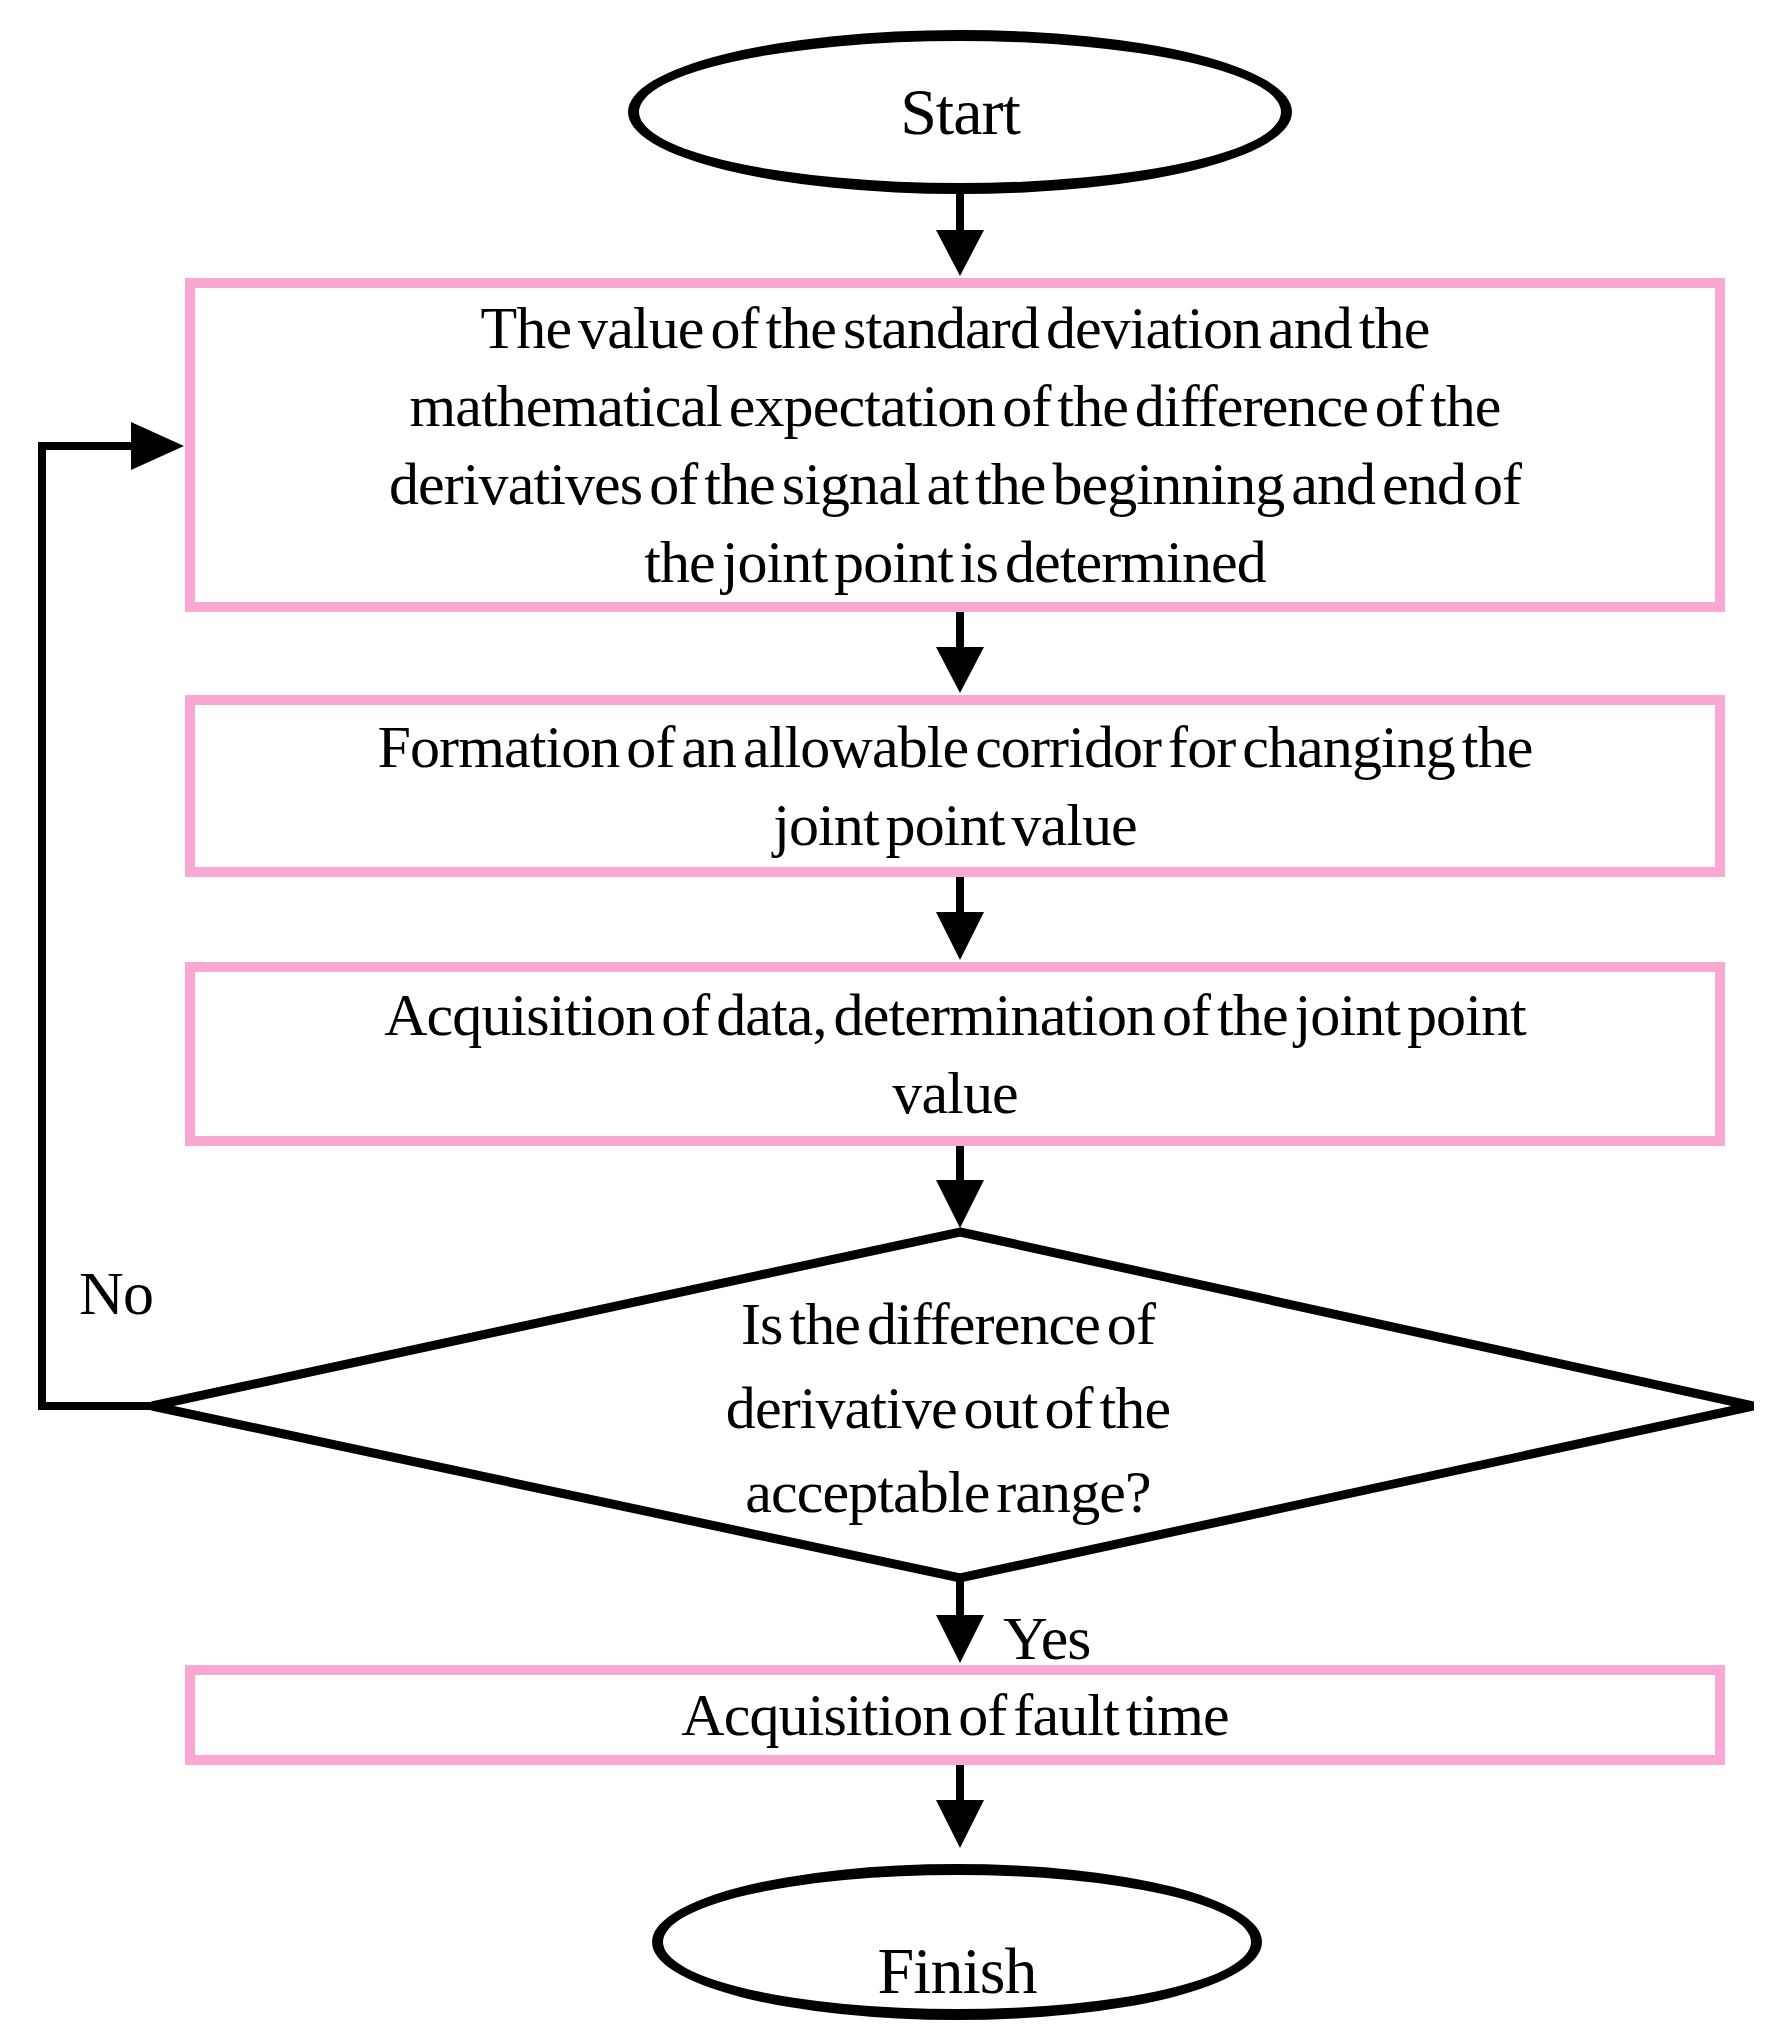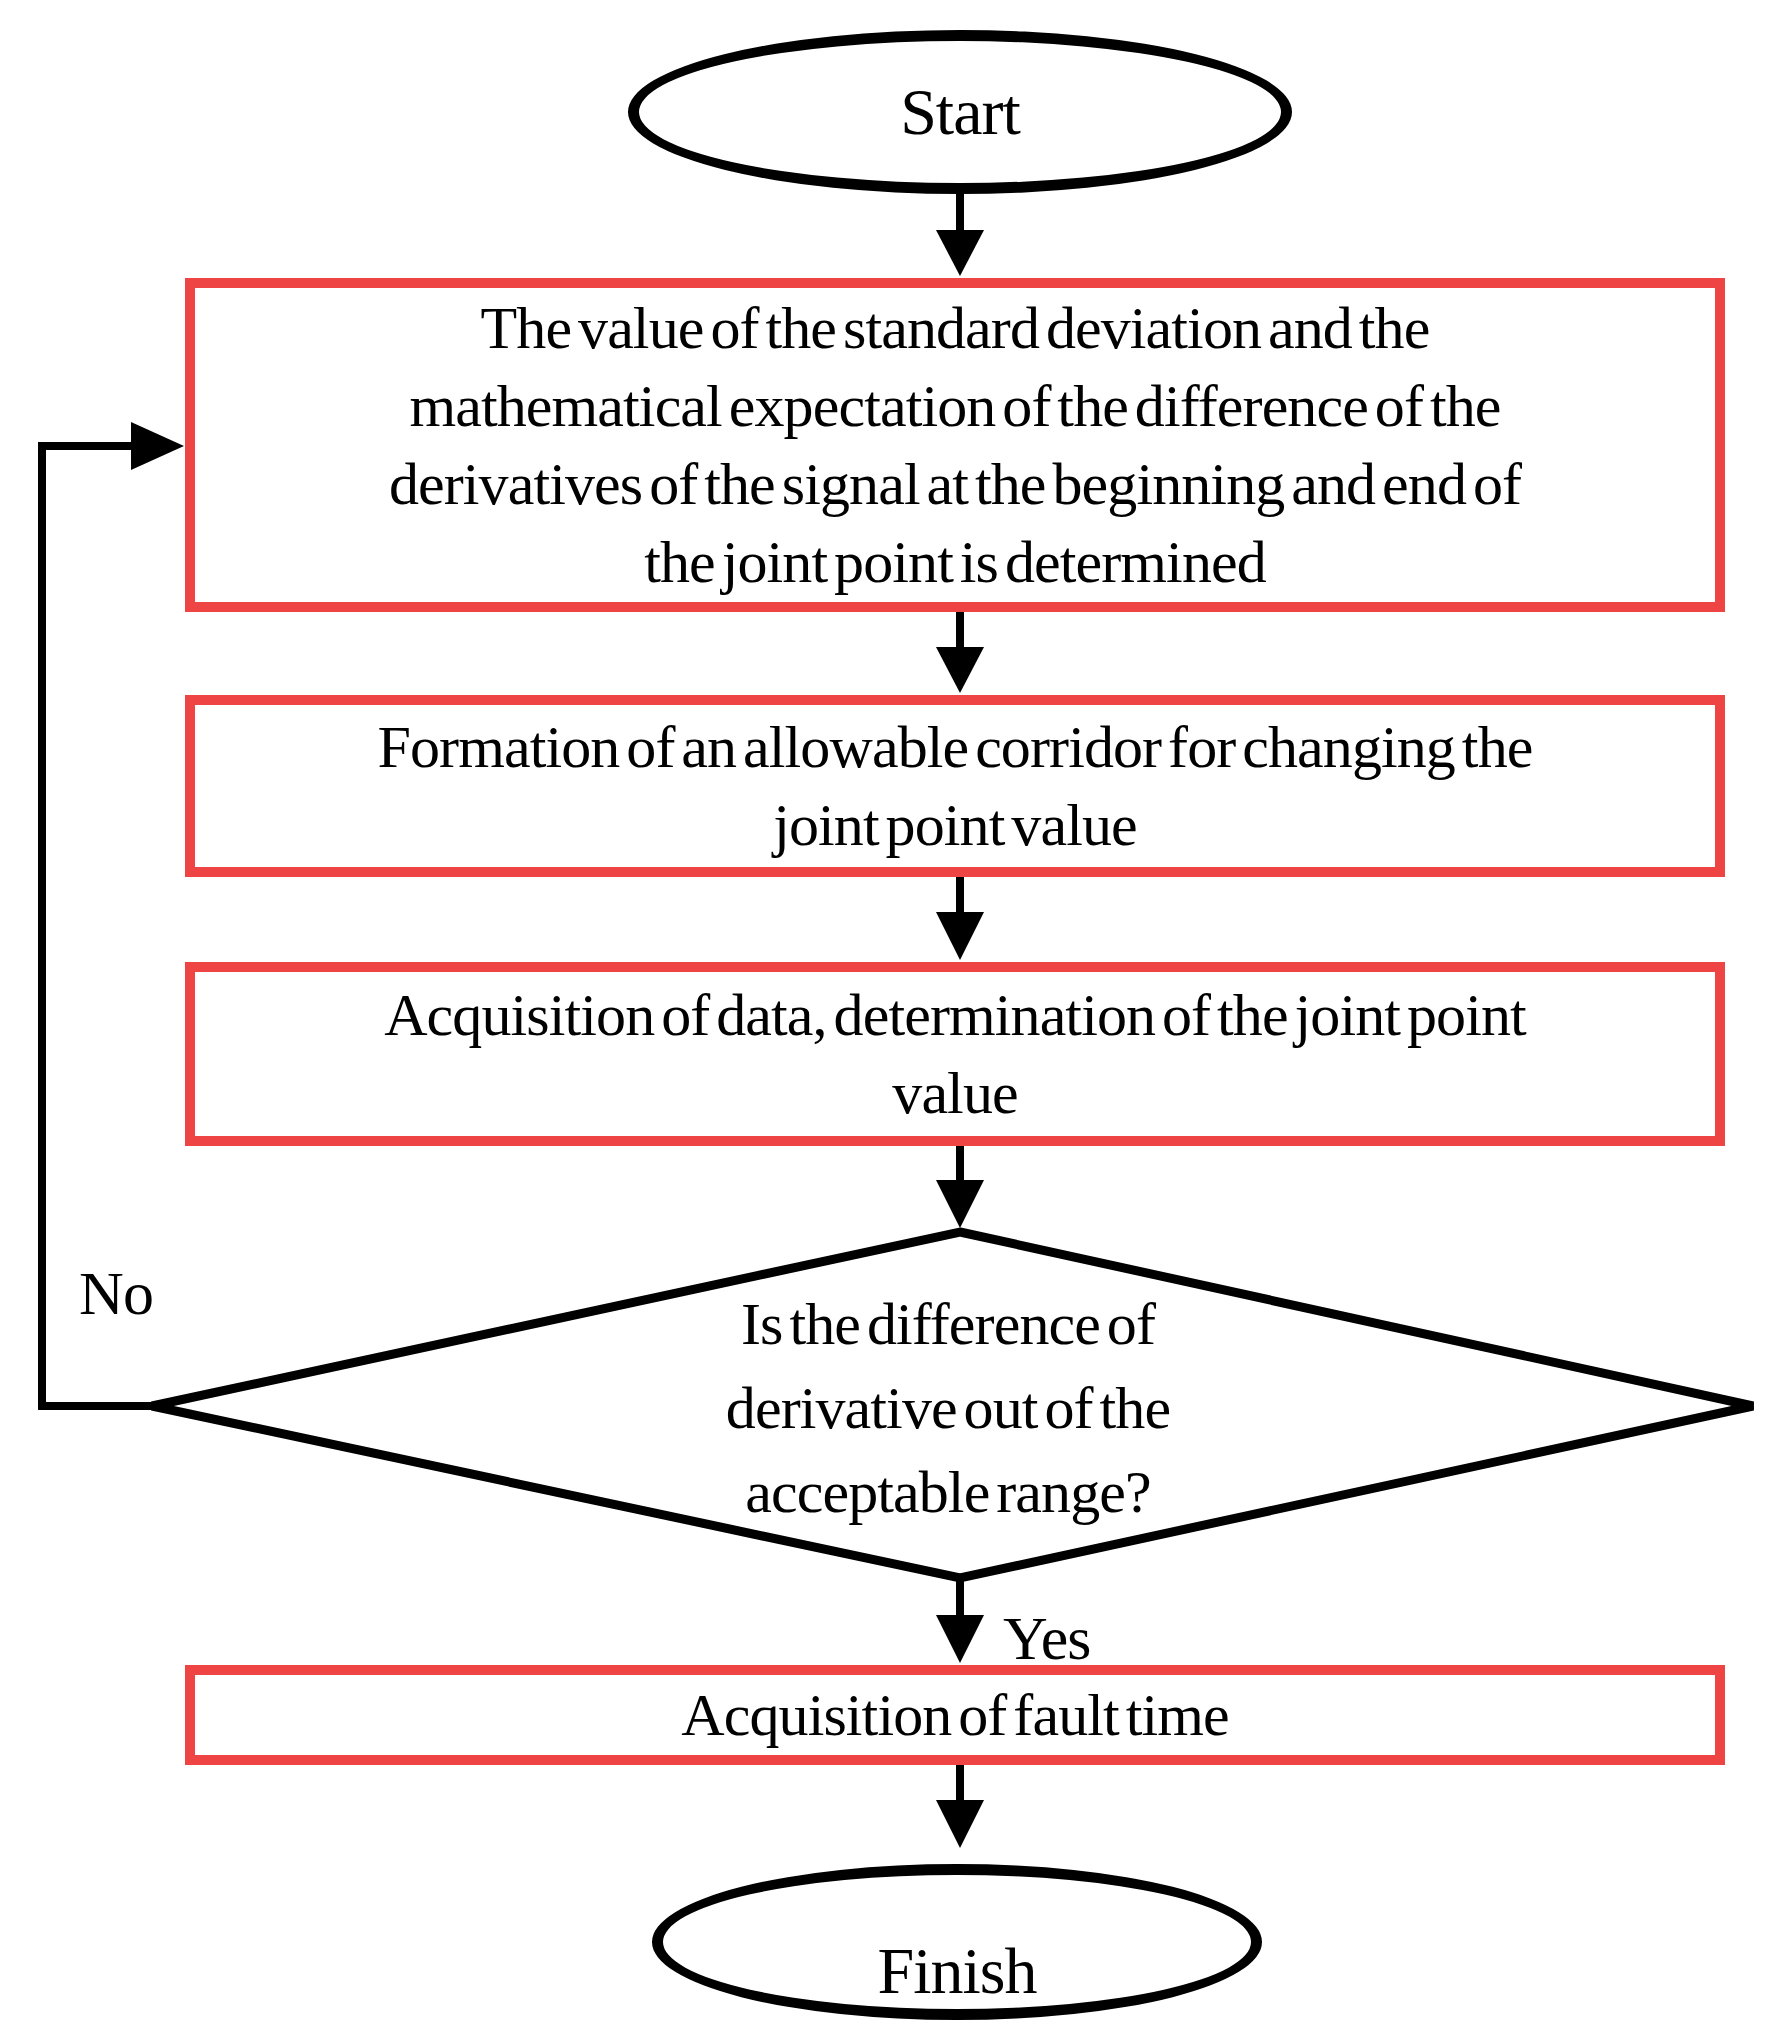--- a/index.html
+++ b/index.html
@@ -35,21 +35,21 @@
   .terminator {
     border: 11px solid #000000;
     border-radius: 50%;
     font-size: 66px;
     letter-spacing: -0.015em;
     word-spacing: -0.10em;
   }
   .terminator.start { left: 628px; top: 30px;  width: 664px; height: 164px; }
   .terminator.finish{ left: 652px; top: 1864px; width: 610px; height: 156px; align-items: flex-end; }
   .pbox {
-    border: 10px solid #ef4444;
+    border: 10px solid #f9a8d4;
     left: 185px;
     width: 1540px;
     font-size: 60px;
     line-height: 78px;
     letter-spacing: -0.015em;
     word-spacing: -0.12em;
   }
   .pbox .lines { white-space: pre-line; }
   .pbox.b1 { top: 278px;  height: 334px; }
   .pbox.b2 { top: 695px;  height: 182px; }

